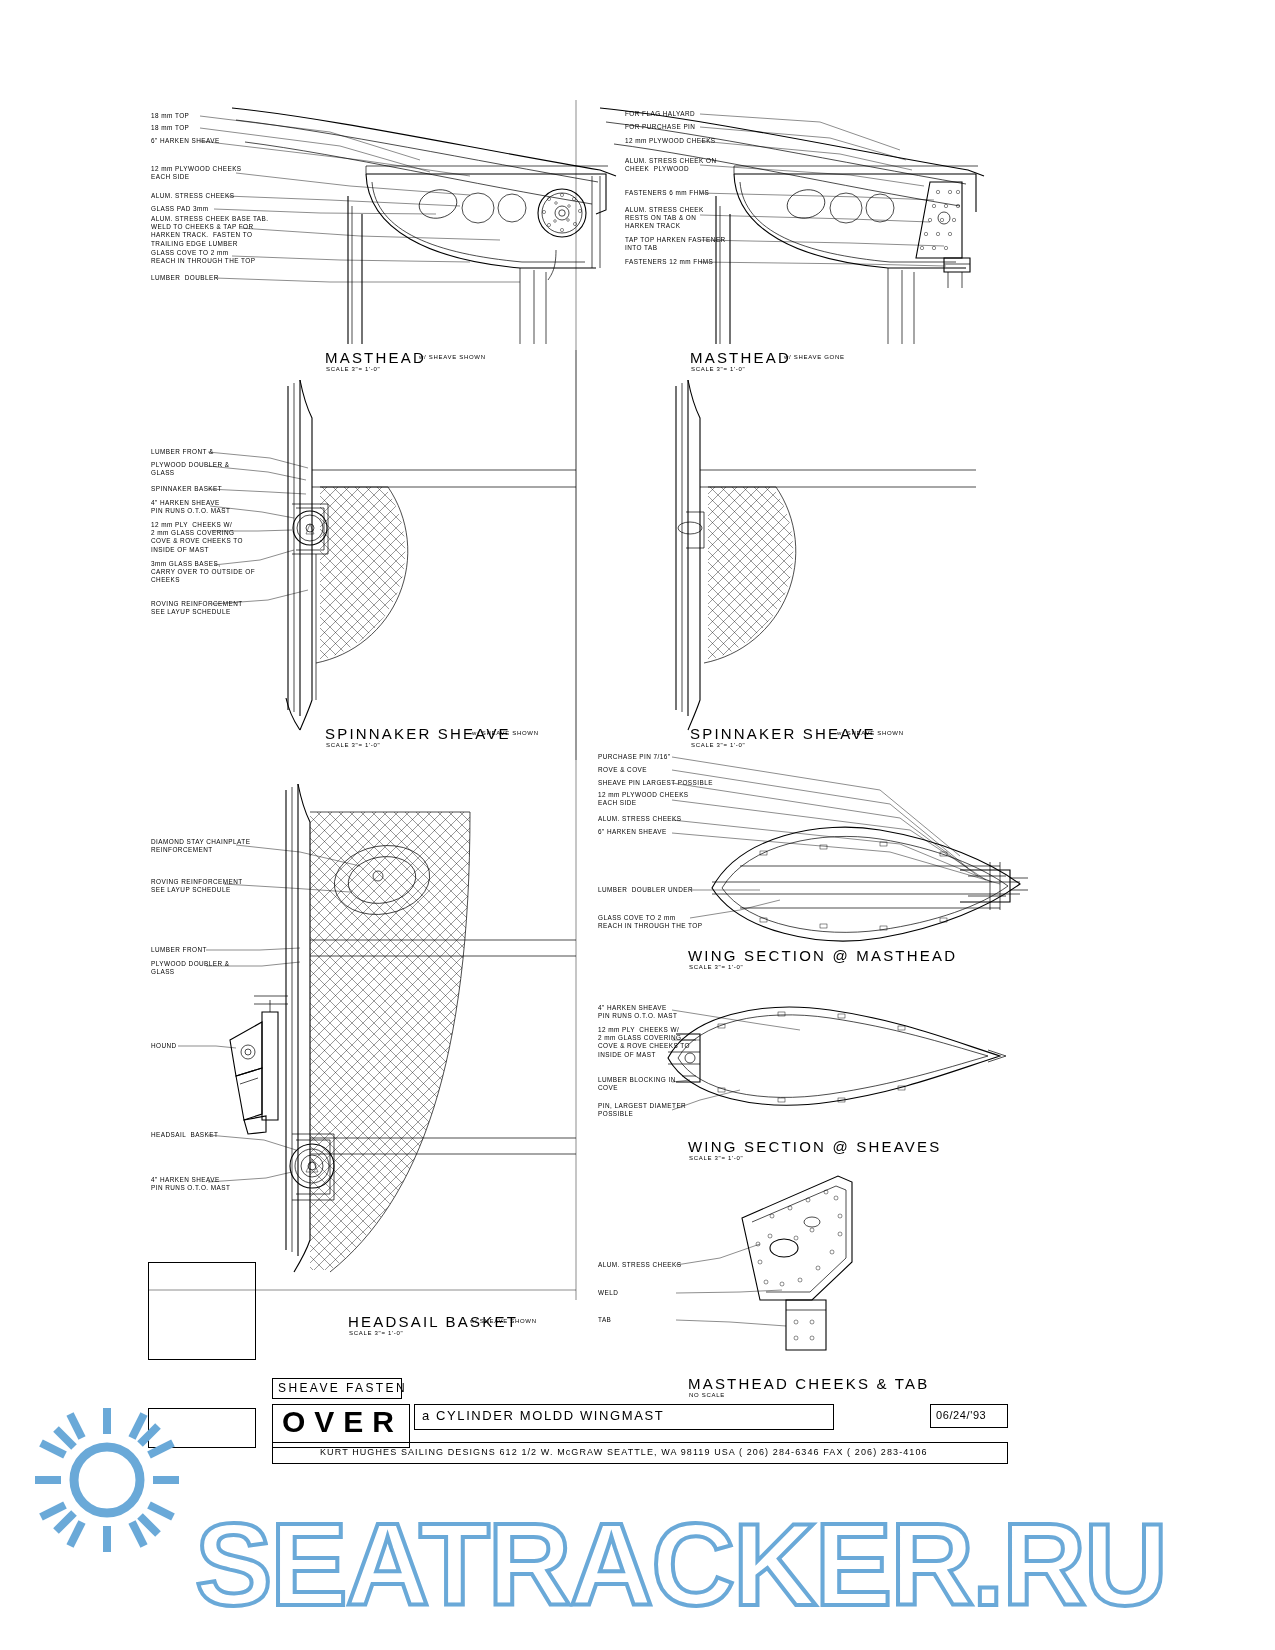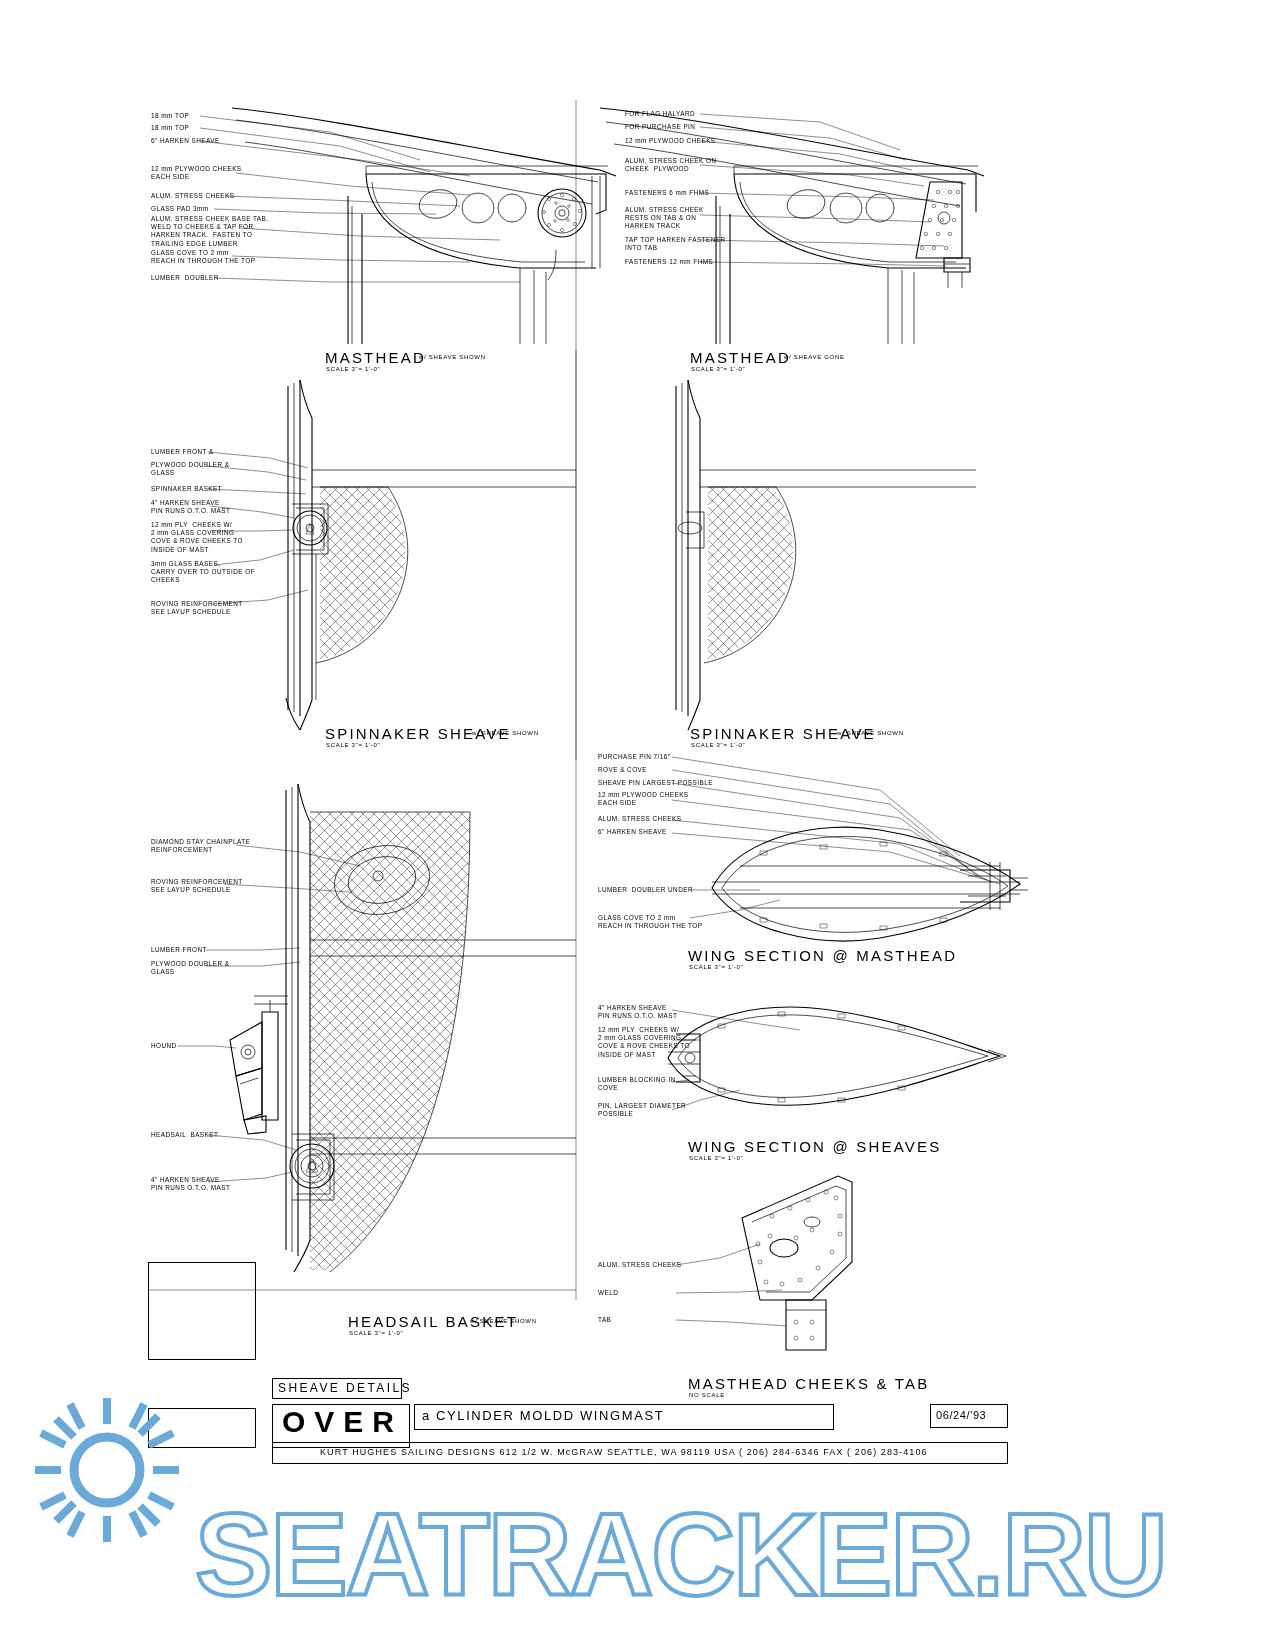--- a/index.html
+++ b/index.html
@@ -15,21 +15,21 @@
   svg{position:absolute;left:0;top:0;overflow:visible;}
   .ln{stroke:#000;fill:none;stroke-width:.7;}
   .ln2{stroke:#000;fill:none;stroke-width:1.1;}
   .thin{stroke:#000;fill:none;stroke-width:.45;}
   .hatch{stroke:#000;fill:none;stroke-width:.4;}
   .box{position:absolute;border:1.3px solid #000;box-sizing:border-box;}
   .boxtxt{position:absolute;font-size:12px;letter-spacing:2.4px;white-space:nowrap;}
 
   
   .wm{
-    position:absolute;left:0;bottom:10px;width:1275px;height:260px;pointer-events:none;
+    position:absolute;left:0;bottom:0;width:1275px;height:260px;pointer-events:none;
   }
   .wmtext{
     position:absolute;left:195px;bottom:18px;
     font-family:"Liberation Sans", sans-serif;
     font-size:116px;font-weight:bold;letter-spacing:-2px;
     color:#ffffff;
     -webkit-text-stroke:4px #6aa9d8;
     text-shadow:0 0 0 #6aa9d8;
     white-space:nowrap;
   }
@@ -488,21 +488,21 @@
 <div class="ttl" style="left:688px;top:1138px;">WING SECTION @ SHEAVES</div>
 <div class="sub" style="left:689px;top:1155px;">SCALE 3"= 1'-0"</div>
 
 <div class="ttl" style="left:688px;top:1375px;">MASTHEAD CHEEKS &amp; TAB</div>
 <div class="sub" style="left:689px;top:1392px;">NO SCALE</div>
 
 <div class="box" style="left:148px;top:1262px;width:108px;height:98px;"></div>
 <div class="box" style="left:148px;top:1408px;width:108px;height:40px;"></div>
 
 <div class="box" style="left:272px;top:1378px;width:130px;height:21px;"></div>
-<div class="boxtxt" style="left:278px;top:1381px;font-size:12px;">SHEAVE DETAILS</div>
+<div class="boxtxt" style="left:278px;top:1381px;font-size:12px;">SHEAVE FASTEN</div>
 
 <div class="box" style="left:272px;top:1404px;width:138px;height:44px;"></div>
 <div style="position:absolute;left:282px;top:1405px;font-size:30px;letter-spacing:9px;font-weight:bold;">OVER</div>
 
 <div class="box" style="left:414px;top:1404px;width:420px;height:26px;"></div>
 <div class="boxtxt" style="left:422px;top:1408px;font-size:13px;letter-spacing:1.6px;">a CYLINDER MOLDD WINGMAST</div>
 
 <div class="box" style="left:930px;top:1404px;width:78px;height:24px;"></div>
 <div class="boxtxt" style="left:936px;top:1409px;font-size:11px;letter-spacing:.6px;">06/24/'93</div>
 

